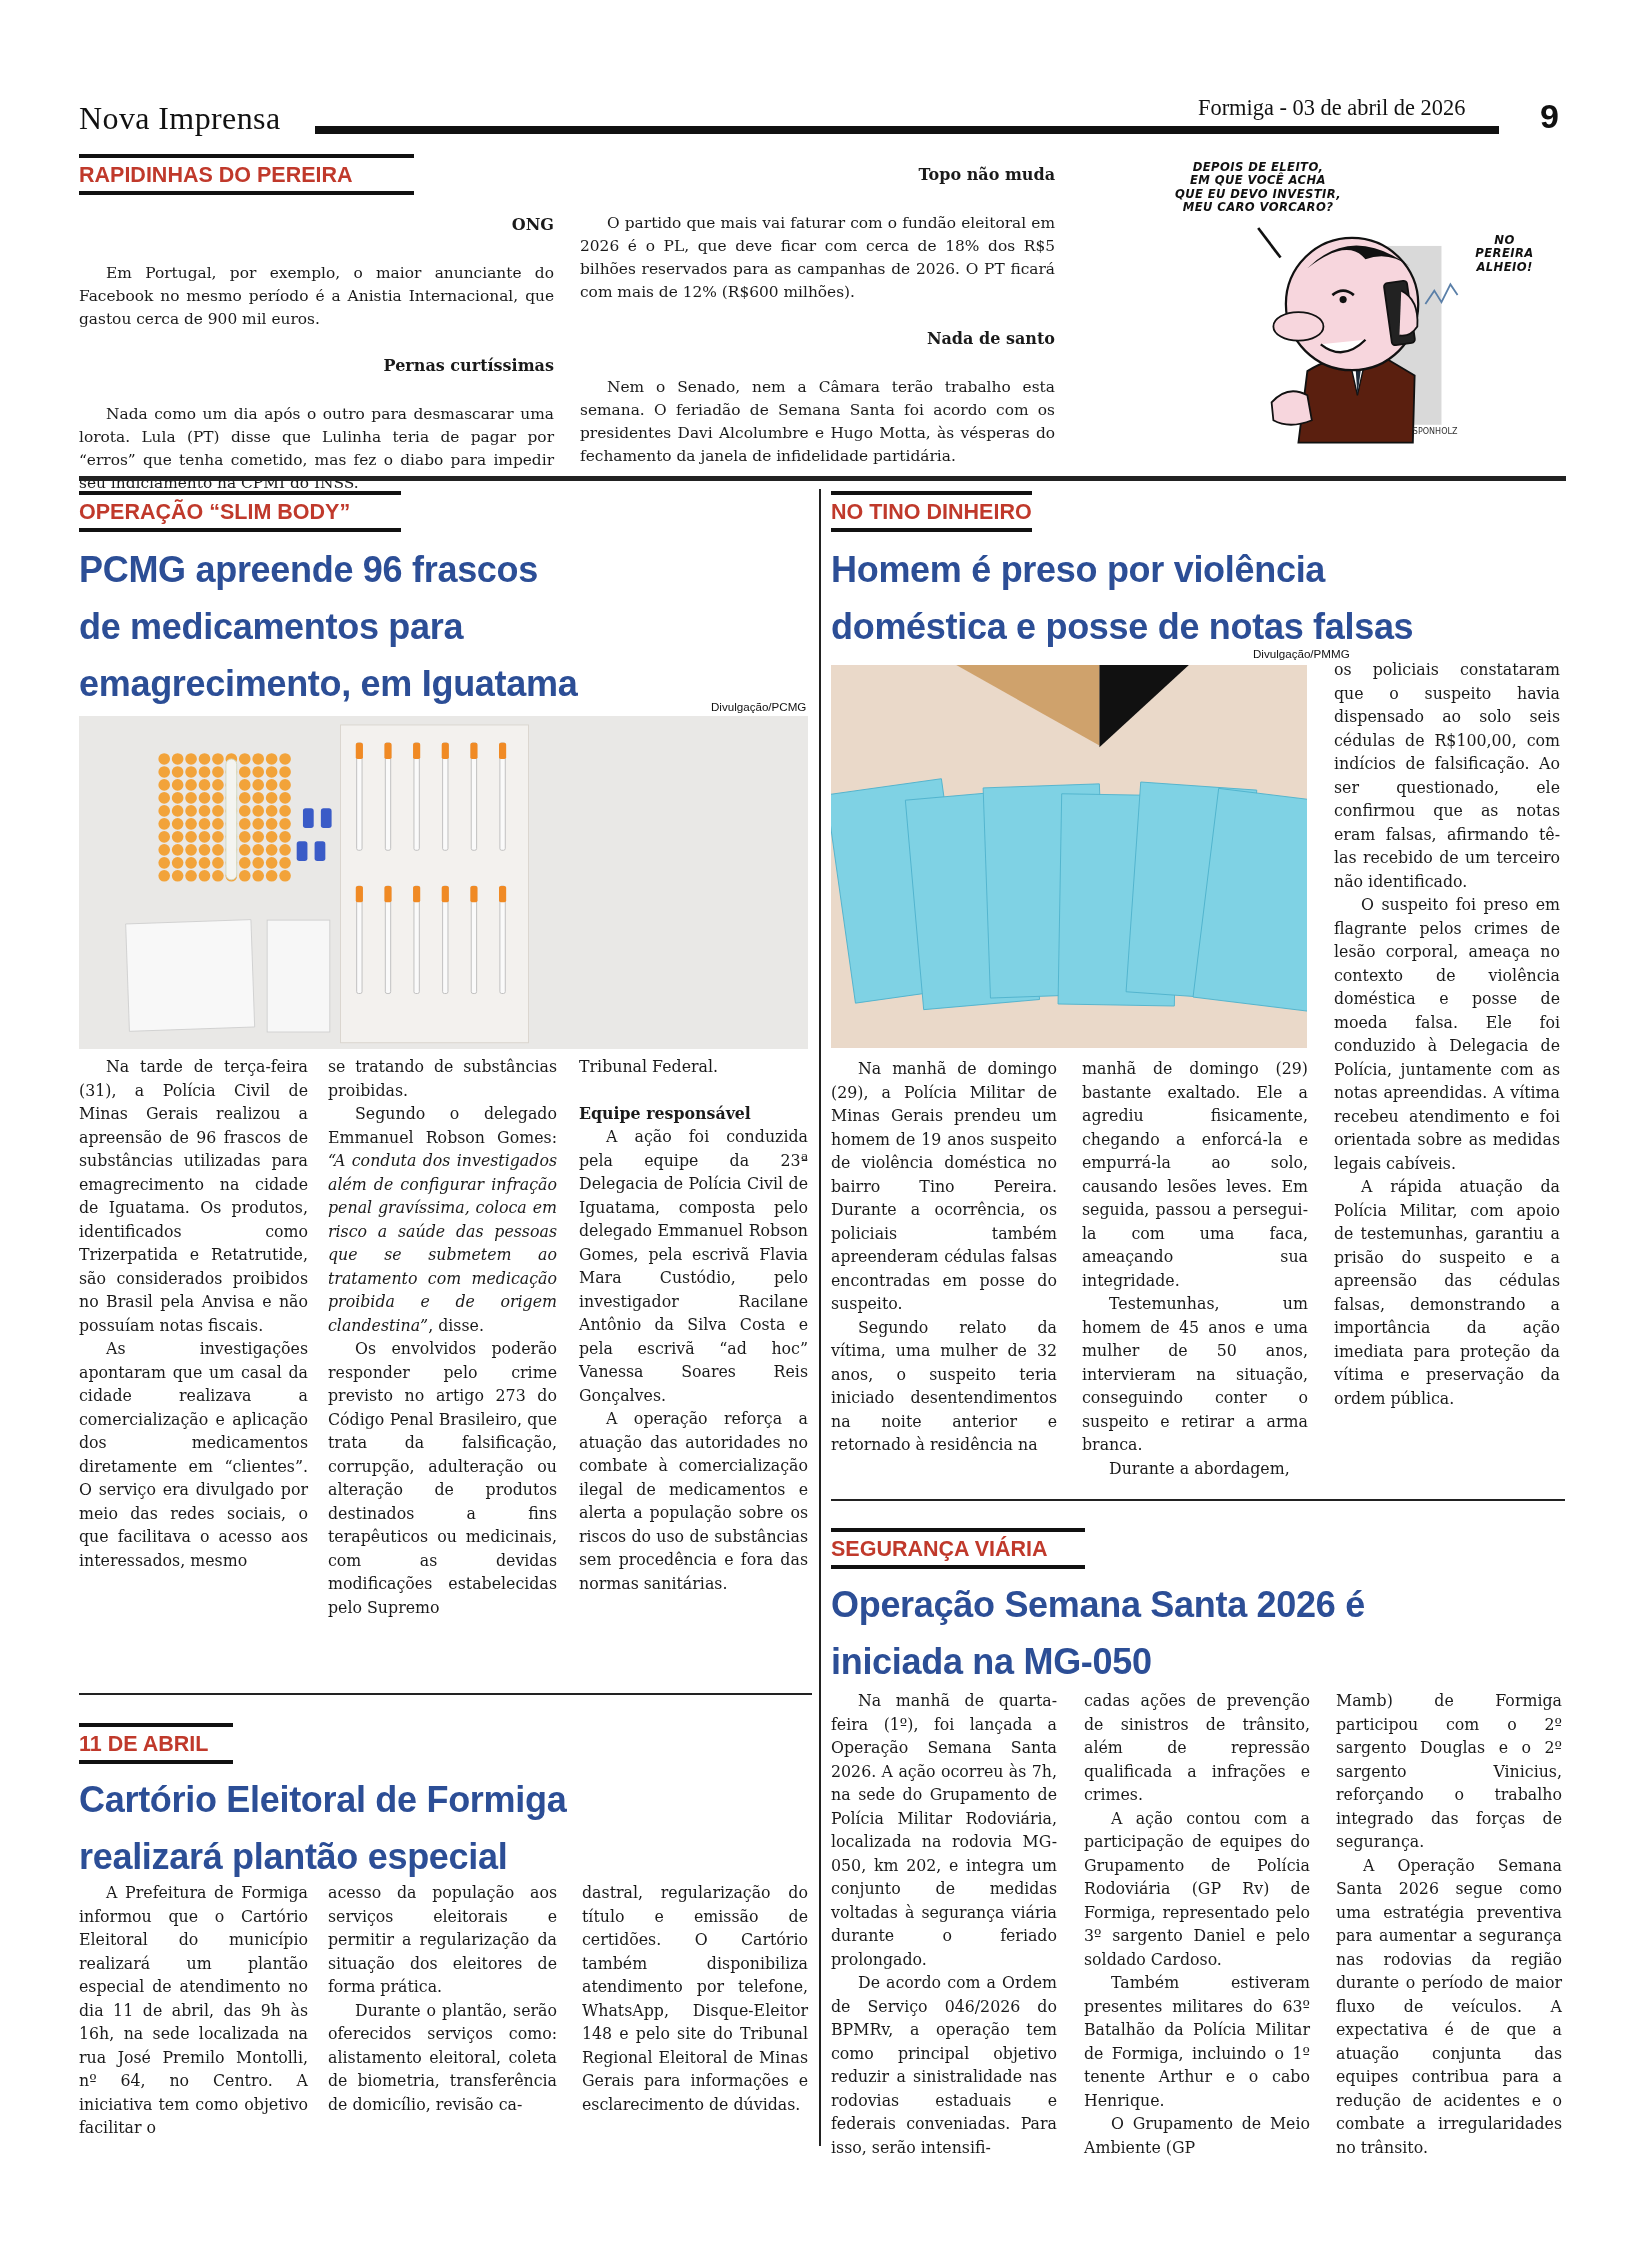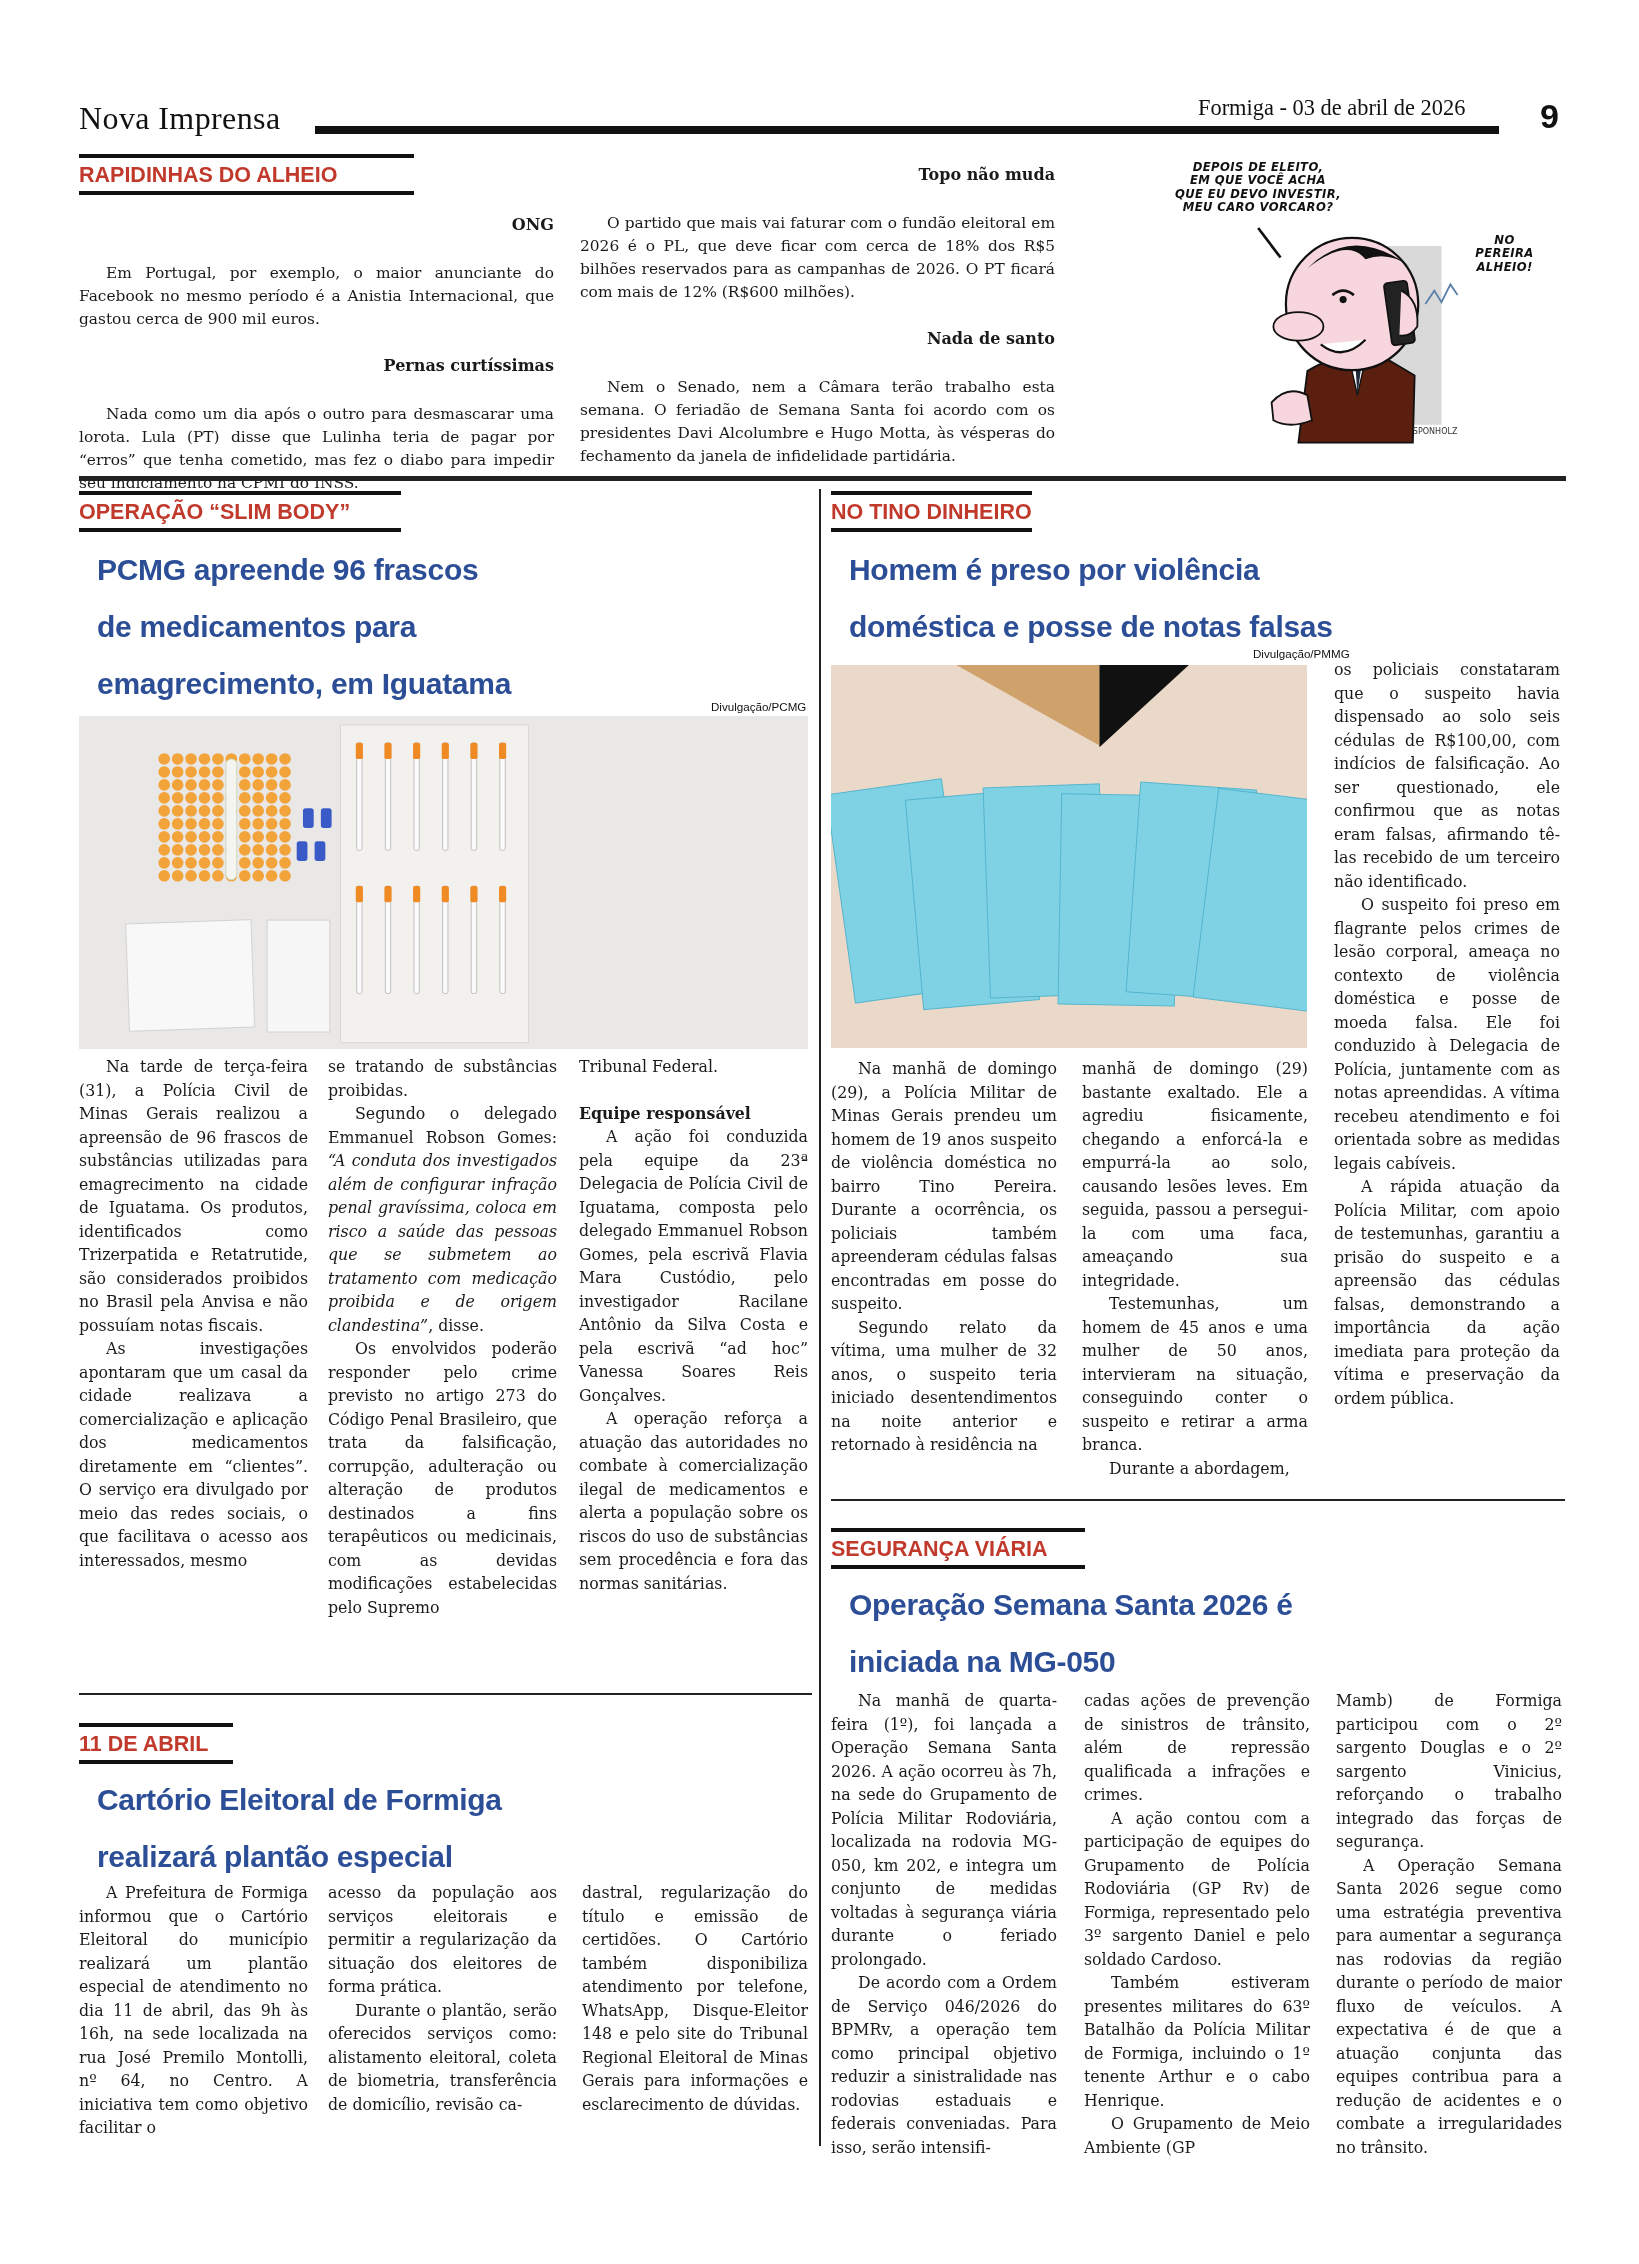--- a/index.html
+++ b/index.html
@@ -10,21 +10,21 @@
 
   
   .masthead-name { left: 79px; top: 100px; font-family: "Liberation Serif", serif; font-size: 32px; color: #111; letter-spacing: 0.4px; }
   .masthead-rule { left: 315px; top: 126px; width: 1184px; height: 8px; background: #111; }
   .masthead-date { left: 1198px; top: 95px; font-family: "Liberation Serif", serif; font-size: 22.4px; color: #111; }
   .page-number { left: 1540px; top: 97px; font-family: "Liberation Sans", sans-serif; font-weight: bold; font-size: 34px; color: #111; }
 
   
   .kicker { position: absolute; border-top: 4.5px solid #111; border-bottom: 4.5px solid #111; padding: 3.6px 0 2.7px 0; font-family: "Liberation Sans", sans-serif; font-weight: bold; color: #c0392b; font-size: 21.5px; line-height: 27px; white-space: nowrap; }
 
-  .headline { position: absolute; font-family: "Liberation Sans", sans-serif; font-weight: bold; color: #2c4e96; font-size: 30px; line-height: 57px; letter-spacing: -0.3px; margin-left: 18px; }
+  .headline { position: absolute; font-family: "Liberation Sans", sans-serif; font-weight: bold; color: #2c4e96; font-size: 36px; line-height: 57px; letter-spacing: -0.3px; }
 
   .credit { position: absolute; font-family: "Liberation Sans", sans-serif; font-size: 11.6px; color: #111; white-space: nowrap; }
 
   .col { position: absolute; font-family: "DejaVu Serif", serif; font-size: 15.8px; line-height: 23.5px; color: #1a1a1a; text-align: justify; hyphens: manual; }
   .col p { text-indent: 27px; }
   .col p.noind { text-indent: 0; }
   .col h4 { font-family: "DejaVu Serif", serif; font-weight: bold; font-size: 15.8px; line-height: 23.5px; }
   .col .gap { height: 23px; }
 
   .hr { position: absolute; background: #222; }
@@ -43,21 +43,21 @@
   .cartoon-text { position: absolute; font-family: "DejaVu Sans", sans-serif; font-style: italic; font-weight: bold; font-size: 11.6px; line-height: 13.4px; color: #111; letter-spacing: 0.4px; }
 </style>
 </head>
 <body>
 
 <div class="abs masthead-name">Nova Imprensa</div>
 <div class="abs masthead-rule"></div>
 <div class="abs masthead-date">Formiga - 03 de abril de 2026</div>
 <div class="abs page-number">9</div>
 
-<div class="kicker" style="left:79px; top:154px; width:335px;">RAPIDINHAS DO ALHEIO</div>
+<div class="kicker" style="left:79px; top:154px; width:335px;">RAPIDINHAS DO PEREIRA</div>
 
 <div class="rap-col" style="left:79px; top:213px; width:475px;">
   <h4>ONG</h4>
   <p>Em Portugal, por exemplo, o maior anunciante do Facebook no mesmo período é a Anistia Internacional, que gastou cerca de 900 mil euros.</p>
   <div style="height:23px"></div>
   <h4>Pernas curtíssimas</h4>
   <p>Nada como um dia após o outro para desmascarar uma lorota. Lula (PT) disse que Lulinha teria de pagar por “erros” que tenha cometido, mas fez o diabo para impedir seu indiciamento na CPMI do INSS.</p>
 </div>
 
 <div class="rap-col" style="left:580px; top:163px; width:475px;">

